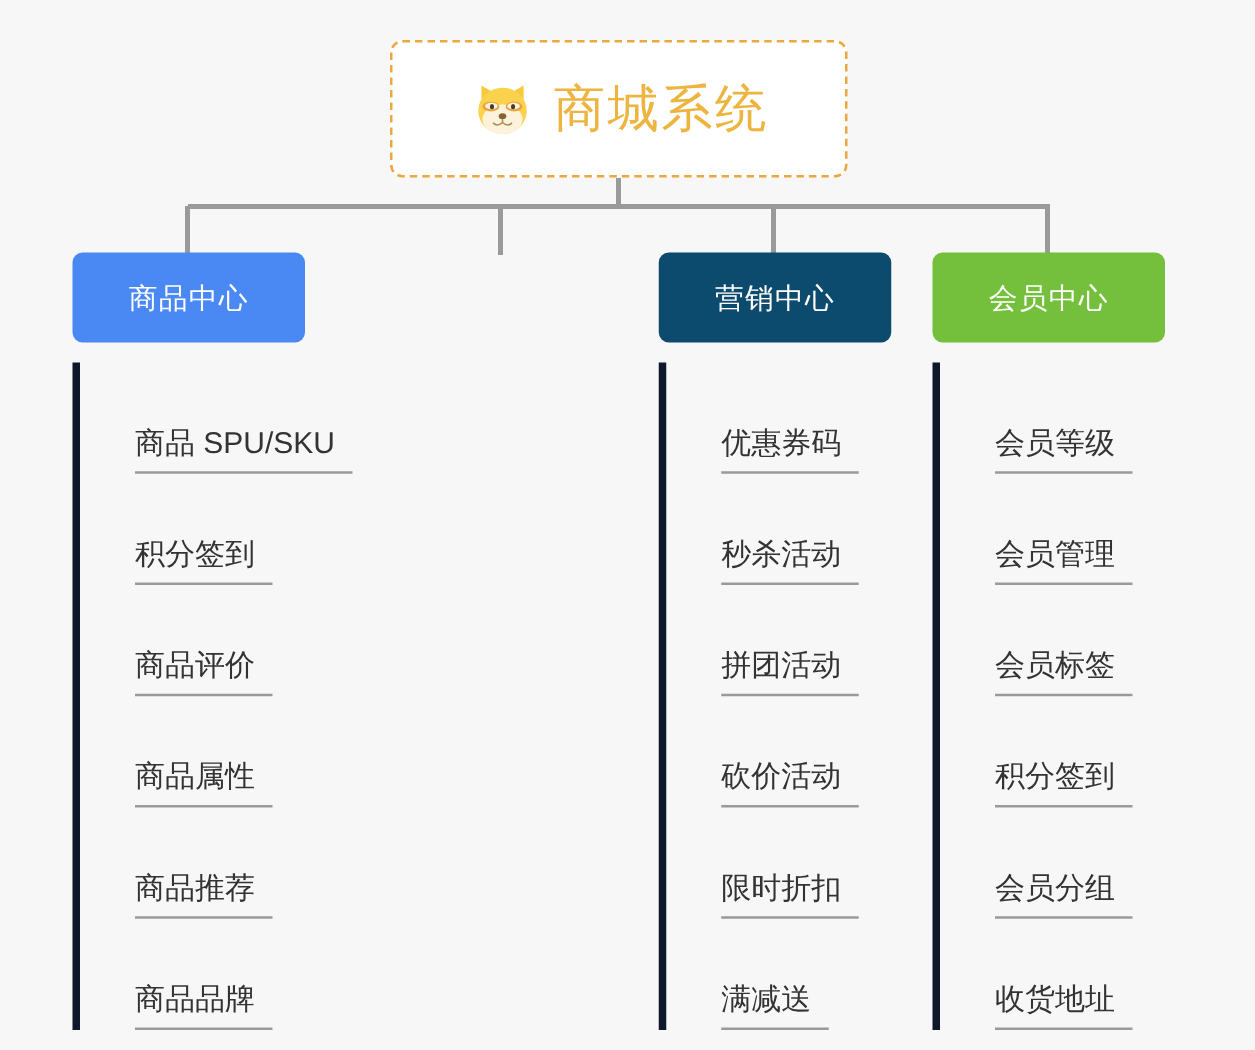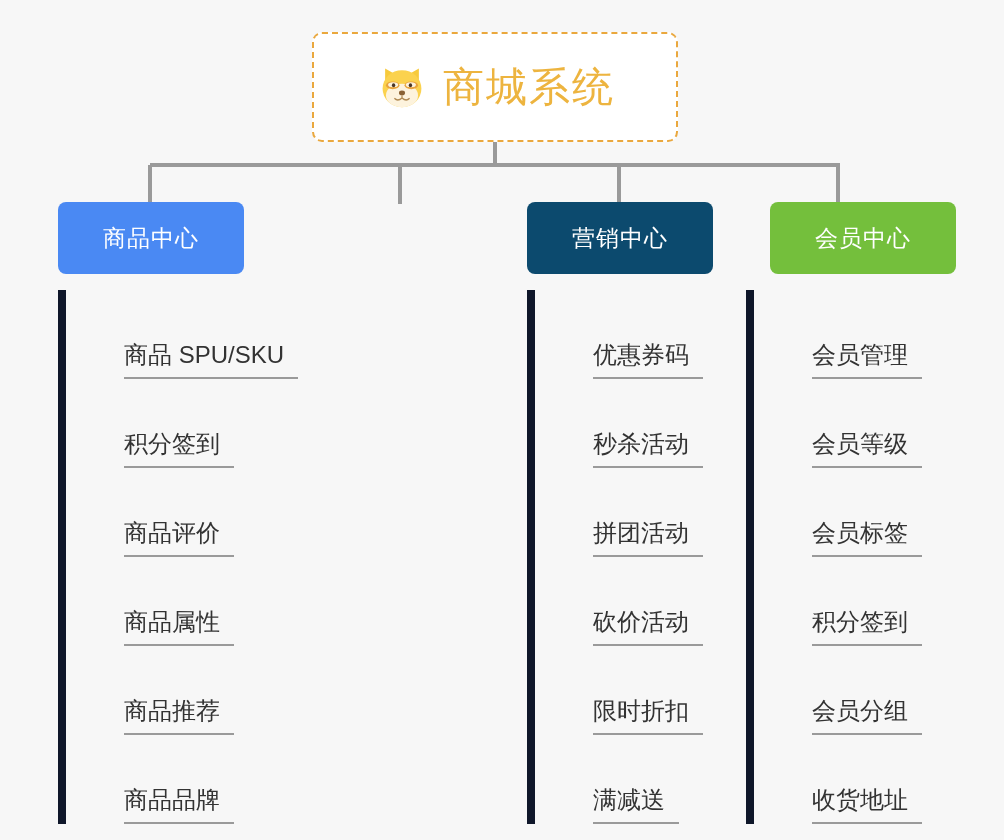--- a/index.html
+++ b/index.html
@@ -84,22 +84,22 @@
     justify-content: center;
     color: #ffffff;
     font-size: 23px;
     letter-spacing: 1px;
     white-space: nowrap;
   }
 
   .leaf-list {
     position: relative;
     margin-top: 16px;
-    padding-left: 28px;
-    border-left: 8px solid #0f172a;
+    padding-left: 14px;
+    border-left: 6px solid #0f172a;
   }
 
   .leaf-item {
     height: 89px;
     display: flex;
     align-items: flex-end;
     padding-left: 30px;
   }
 
   .leaf-label {
@@ -202,31 +202,31 @@
       <div class="leaf-item">
           <span class="leaf-label">限时折扣</span>
         </div>
       <div class="leaf-item">
           <span class="leaf-label">满减送</span>
         </div>
     </div>
   </div>
 
   <div class="column col-3">
-    <div class="cat-box" style="background: rgb(116, 191, 60); margin-left: 24px;">
+    <div class="cat-box" style="background: rgb(116, 191, 60);">
       <span>会员中心</span>
     </div>
     <div class="leaf-list">
       <div class="leaf-item">
+          <span class="leaf-label">会员等级</span>
+        </div>
+      <div class="leaf-item">
           <span class="leaf-label">会员管理</span>
         </div>
       <div class="leaf-item">
-          <span class="leaf-label">会员等级</span>
-        </div>
-      <div class="leaf-item">
           <span class="leaf-label">会员标签</span>
         </div>
       <div class="leaf-item">
           <span class="leaf-label">积分签到</span>
         </div>
       <div class="leaf-item">
           <span class="leaf-label">会员分组</span>
         </div>
       <div class="leaf-item">
           <span class="leaf-label">收货地址</span>

